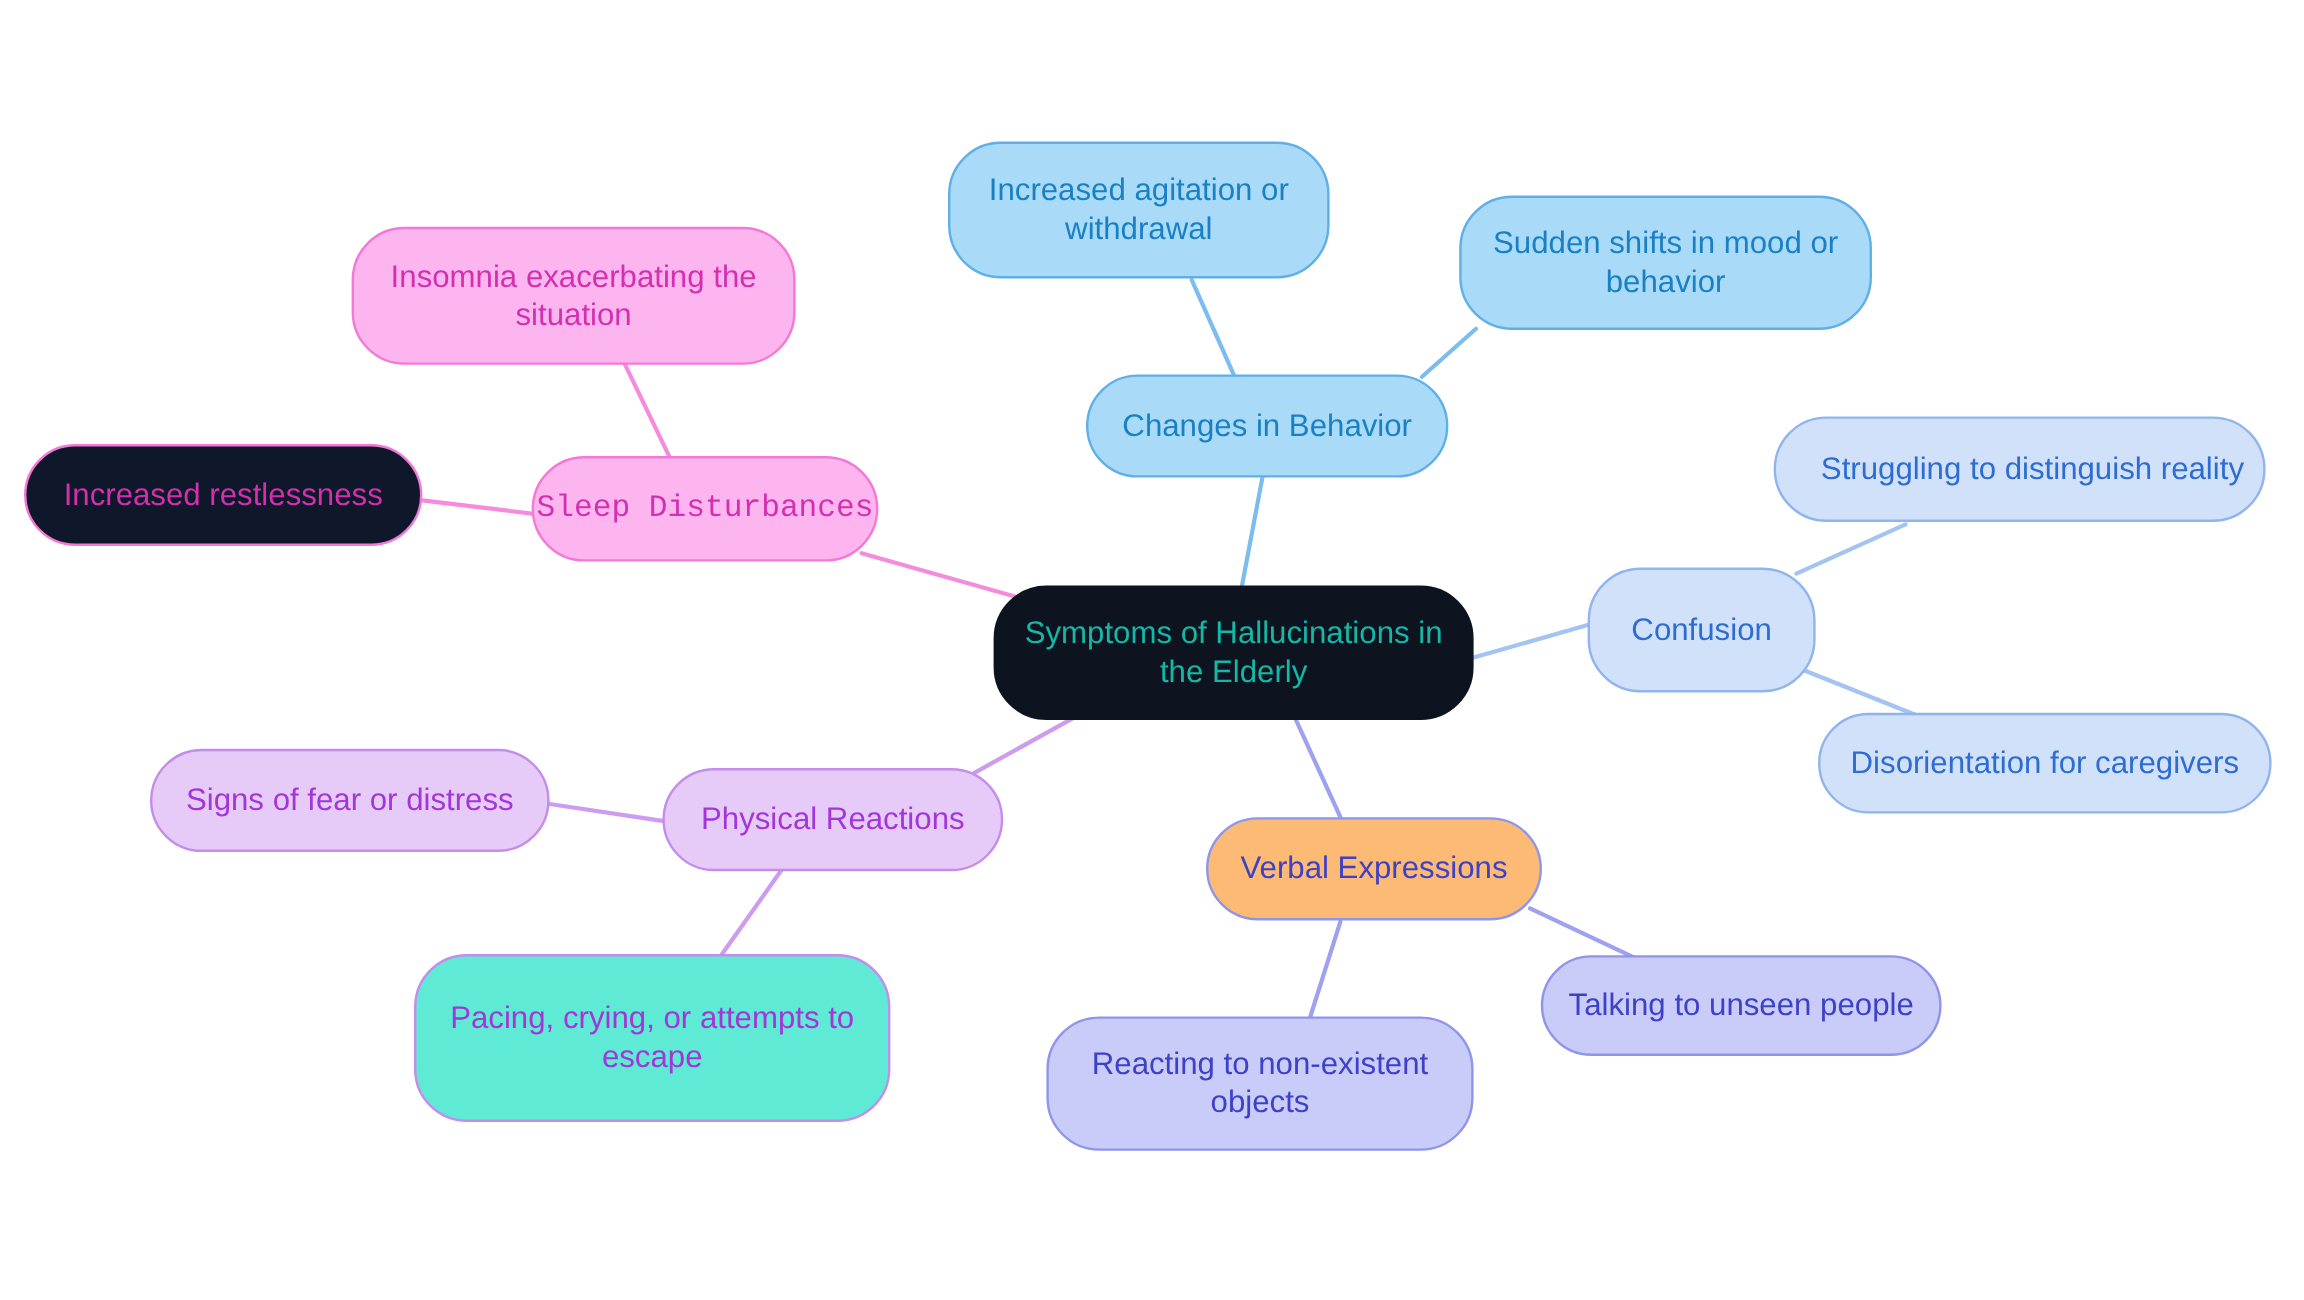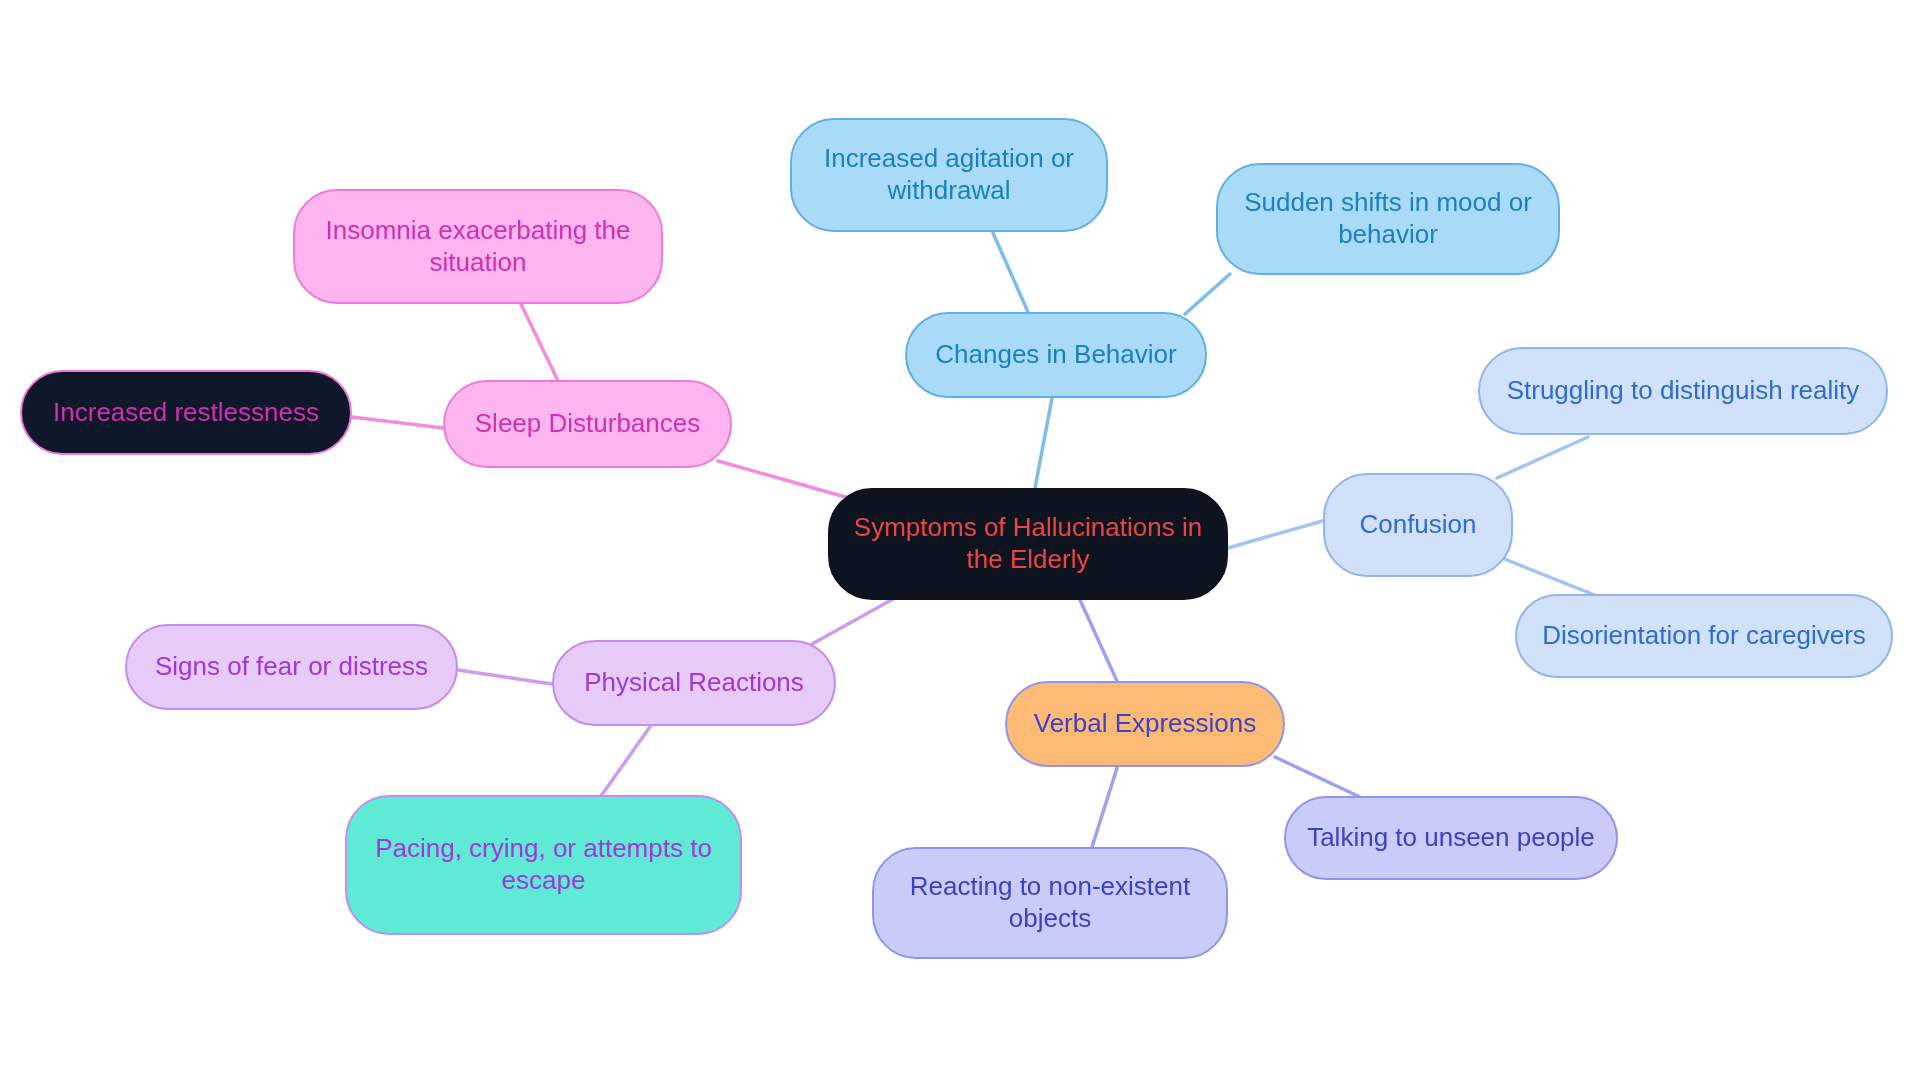--- a/index.html
+++ b/index.html
@@ -50,36 +50,36 @@
       <line x1="1275" y1="757" x2="1362" y2="798" stroke="#9CA1F0" stroke-width="3.5" stroke-linecap="round"></line>
       <line x1="1117" y1="768" x2="1092" y2="847" stroke="#9CA1F0" stroke-width="3.5" stroke-linecap="round"></line>
       <line x1="895" y1="598" x2="812" y2="644" stroke="#CD9BEF" stroke-width="3.5" stroke-linecap="round"></line>
       <line x1="552" y1="684" x2="458" y2="670" stroke="#CD9BEF" stroke-width="3.5" stroke-linecap="round"></line>
       <line x1="652" y1="724" x2="601" y2="796" stroke="#CD9BEF" stroke-width="3.5" stroke-linecap="round"></line>
       <line x1="718" y1="461" x2="856" y2="500" stroke="#F48BDC" stroke-width="3.5" stroke-linecap="round"></line>
       <line x1="520" y1="302" x2="558" y2="381" stroke="#F48BDC" stroke-width="3.5" stroke-linecap="round"></line>
       <line x1="352" y1="417" x2="443" y2="428" stroke="#F48BDC" stroke-width="3.5" stroke-linecap="round"></line>
     </svg>
   <div id="nodes-layer">
-      <div class="node" style="left: 828px; top: 488px; width: 400px; height: 112px; background: rgb(13, 20, 32); border: 2px solid rgb(13, 20, 32); color: #ef4444; font-size: 26px; border-radius: 44px;">
+      <div class="node" style="left: 828px; top: 488px; width: 400px; height: 112px; background: rgb(13, 20, 32); border: 2px solid rgb(13, 20, 32); color: #14b8a6; font-size: 26px; border-radius: 44px;">
         <span>Symptoms of Hallucinations in the Elderly</span>
       </div>
       <div class="node nowrap" style="left: 905px; top: 312px; width: 302px; height: 86px; background: rgb(169, 219, 248); border: 2px solid rgb(96, 175, 232); color: rgb(26, 128, 197); font-size: 26px; border-radius: 43px;">
         <span>Changes in Behavior</span>
       </div>
       <div class="node" style="left: 790px; top: 118px; width: 318px; height: 114px; background: rgb(169, 219, 248); border: 2px solid rgb(96, 175, 232); color: rgb(26, 128, 197); font-size: 26px; border-radius: 44px;">
         <span>Increased agitation or withdrawal</span>
       </div>
       <div class="node" style="left: 1216px; top: 163px; width: 344px; height: 112px; background: rgb(169, 219, 248); border: 2px solid rgb(96, 175, 232); color: rgb(26, 128, 197); font-size: 26px; border-radius: 44px; align-items: center;">
         <span>Sudden shifts in mood or behavior</span>
       </div>
       <div class="node nowrap" style="left: 1323px; top: 473px; width: 190px; height: 104px; background: rgb(209, 225, 249); border: 2px solid rgb(144, 181, 238); color: rgb(45, 108, 210); font-size: 26px; border-radius: 44px;">
         <span>Confusion</span>
       </div>
-      <div class="node nowrap" style="left: 1478px; top: 347px; width: 410px; height: 88px; background: rgb(209, 225, 249); border: 2px solid rgb(144, 181, 238); color: rgb(45, 108, 210); font-size: 26px; border-radius: 44px;">
+      <div class="node nowrap" style="left: 1478px; top: 347px; width: 410px; height: 88px; background: rgb(209, 225, 249); border: 2px solid rgb(144, 181, 238); color: rgb(45, 108, 210); font-size: 26px; border-radius: 44px; justify-content: flex-end;">
         <span>Struggling to distinguish reality</span>
       </div>
       <div class="node nowrap" style="left: 1515px; top: 594px; width: 378px; height: 84px; background: rgb(209, 225, 249); border: 2px solid rgb(144, 181, 238); color: rgb(45, 108, 210); font-size: 26px; border-radius: 42px;">
         <span>Disorientation for caregivers</span>
       </div>
       <div class="node nowrap" style="left: 1005px; top: 681px; width: 280px; height: 86px; background: #fdba74; border: 2px solid rgb(144, 149, 236); color: rgb(61, 65, 200); font-size: 26px; border-radius: 43px; justify-content: center;">
         <span>Verbal Expressions</span>
       </div>
       <div class="node nowrap" style="left: 1284px; top: 796px; width: 334px; height: 84px; background: rgb(201, 203, 248); border: 2px solid rgb(144, 149, 236); color: rgb(61, 65, 200); font-size: 26px; border-radius: 42px;">
         <span>Talking to unseen people</span>
@@ -89,21 +89,21 @@
       </div>
       <div class="node nowrap" style="left: 552px; top: 640px; width: 284px; height: 86px; background: rgb(230, 203, 248); border: 2px solid rgb(196, 141, 236); color: rgb(163, 53, 218); font-size: 26px; border-radius: 43px;">
         <span>Physical Reactions</span>
       </div>
       <div class="node nowrap" style="left: 125px; top: 624px; width: 333px; height: 86px; background: rgb(230, 203, 248); border: 2px solid rgb(196, 141, 236); color: rgb(163, 53, 218); font-size: 26px; border-radius: 43px;">
         <span>Signs of fear or distress</span>
       </div>
       <div class="node" style="left: 345px; top: 795px; width: 397px; height: 140px; background: #5eead4; border: 2px solid rgb(196, 141, 236); color: rgb(163, 53, 218); font-size: 26px; border-radius: 44px;">
         <span>Pacing, crying, or attempts to escape</span>
       </div>
-      <div class="node nowrap" style="left: 443px; top: 380px; width: 289px; height: 88px; background: rgb(252, 181, 239); border: 2px solid rgb(244, 120, 214); color: rgb(211, 47, 174); font-size: 26px; border-radius: 44px;">
+      <div class="node nowrap" style="left: 443px; top: 380px; width: 289px; height: 88px; background: rgb(252, 181, 239); border: 2px solid rgb(244, 120, 214); color: rgb(211, 47, 174); font-size: 26px; border-radius: 44px; font-family: Liberation Mono, monospace;">
         <span>Sleep Disturbances</span>
       </div>
       <div class="node" style="left: 293px; top: 189px; width: 370px; height: 115px; background: rgb(252, 181, 239); border: 2px solid rgb(244, 120, 214); color: rgb(211, 47, 174); font-size: 26px; border-radius: 44px;">
         <span>Insomnia exacerbating the situation</span>
       </div>
       <div class="node nowrap" style="left: 20px; top: 370px; width: 332px; height: 85px; background: #0f172a; border: 2px solid rgb(244, 120, 214); color: rgb(211, 47, 174); font-size: 26px; border-radius: 42.5px;">
         <span>Increased restlessness</span>
       </div>
     </div>
 </div>

